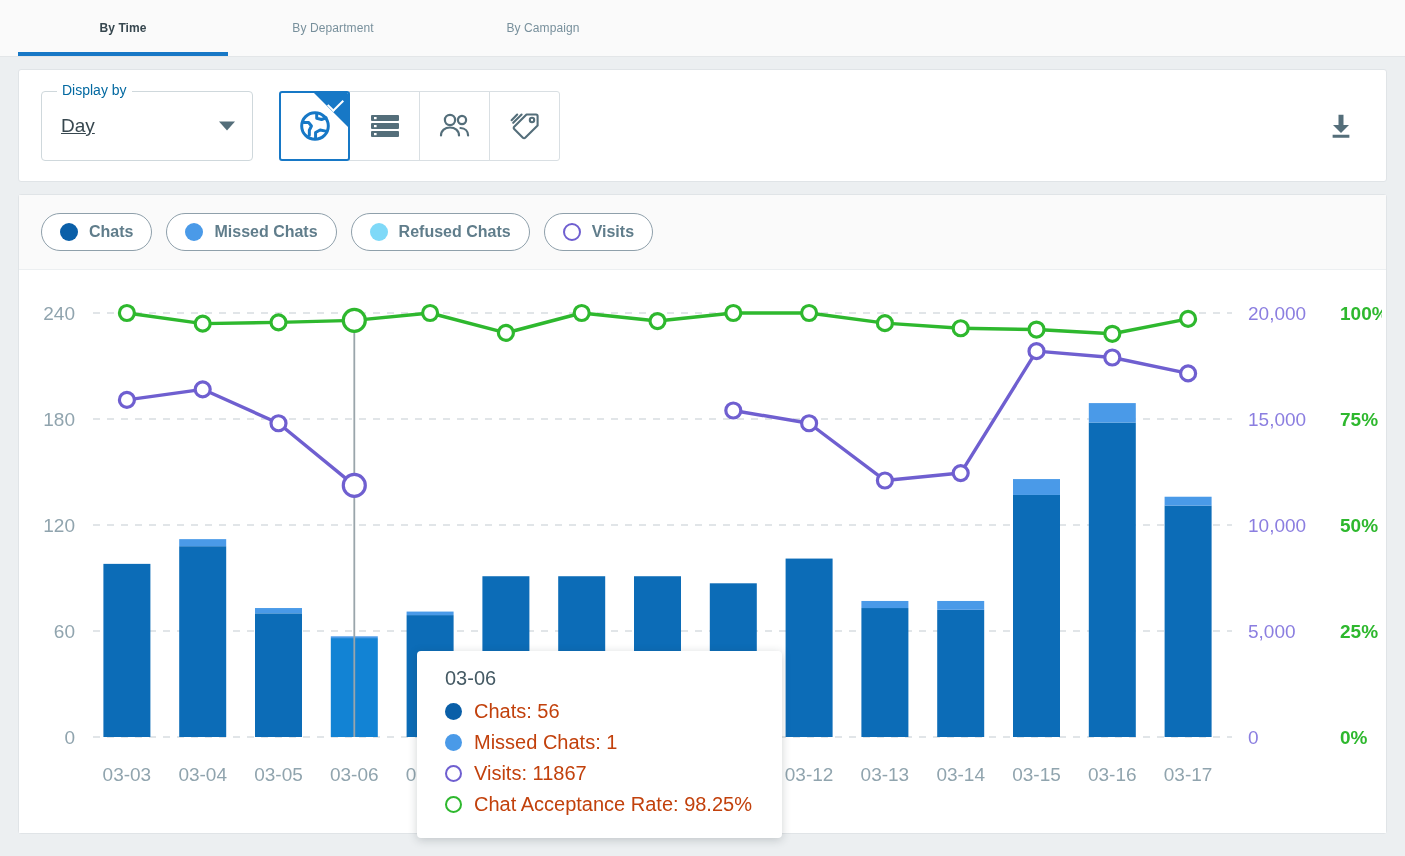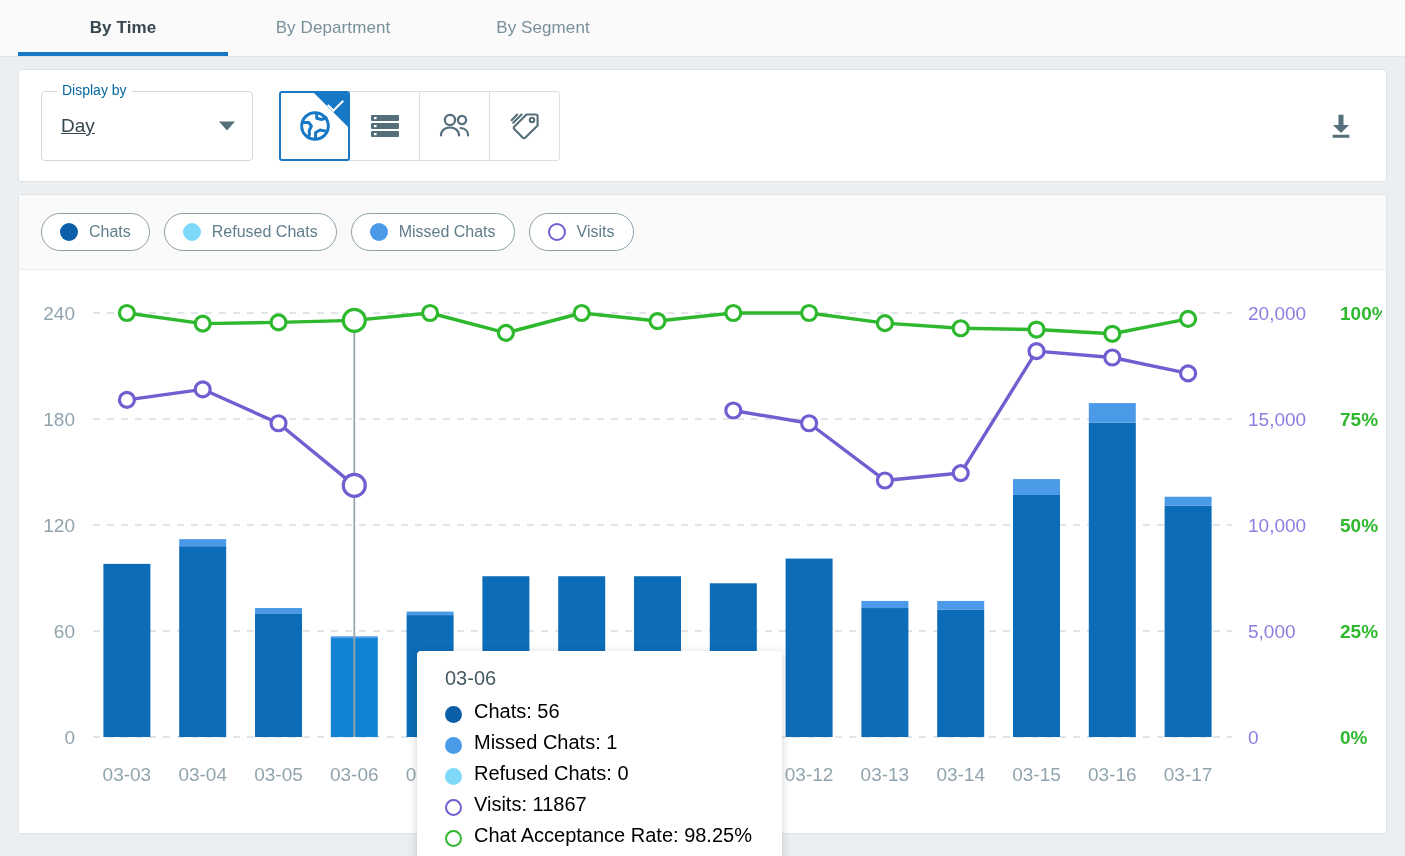--- a/index.html
+++ b/index.html
@@ -10,21 +10,21 @@
     font-family:"Liberation Sans","DejaVu Sans",sans-serif;
     -webkit-font-smoothing:antialiased;
   }
   .app{position:relative;width:1405px;height:856px;box-sizing:border-box;
        padding:0 18px 16px 18px;background:#eceff1;}
 
   
   .tabbar{position:relative;height:56px;background:#fafafa;display:flex;align-items:stretch;
           margin:0 -18px;padding:0 18px;border-bottom:1px solid #e3e6e8;}
   .tab{position:relative;display:flex;align-items:center;justify-content:center;
-       font-size:17px;color:#78909c;letter-spacing:.1px;padding:0 30px;cursor:pointer;
+       font-size:12px;color:#78909c;letter-spacing:.1px;padding:0 30px;cursor:pointer;
        min-width:150px;}
   .tab.active{color:#37474f;font-weight:bold;}
   .tab.active:after{content:"";position:absolute;left:0;right:0;bottom:0;height:4px;background:#1778c6;}
 
   
   .card{background:#fff;border:1px solid #e0e4e7;border-radius:3px;}
   .toolbar-card{margin-top:12px;height:113px;display:flex;align-items:center;
                 padding:0 22px 0 22px;box-sizing:border-box;}
 
   
@@ -50,55 +50,55 @@
                 border-top:34px solid #1778c6;border-left:34px solid transparent;}
   .corner-check .tick{position:absolute;top:-28px;left:-20px;width:13px;height:7px;
                       border-left:2.4px solid #fff;border-bottom:2.4px solid #fff;
                       transform:rotate(-45deg);}
   .dl-btn{margin-left:auto;width:46px;height:46px;display:flex;align-items:center;justify-content:center;
           cursor:pointer;}
 
   
   .chart-card{margin-top:12px;height:640px;box-sizing:border-box;display:flex;flex-direction:column;}
   .legend{height:75px;background:#fafafa;border-bottom:1px solid #eceff1;
-          display:flex;align-items:center;padding:0 22px;box-sizing:border-box;}
+          display:flex;align-items:center;padding:0 22px;box-sizing:border-box;font-weight:bold;}
   .chip{display:flex;align-items:center;height:36px;border:1px solid #8fa0ab;border-radius:20px;
         padding:0 18px;margin-right:14px;background:#fff;cursor:pointer;}
   .chip .dot{width:18px;height:18px;border-radius:50%;margin-right:11px;flex:none;}
   .chip .ring{width:18px;height:18px;border-radius:50%;margin-right:11px;flex:none;
               box-sizing:border-box;border:2.5px solid #000;background:transparent;}
   .chip .lbl{font-size:16px;color:#607d8b;white-space:nowrap;}
 
   .plot{position:relative;flex:1;background:#fff;}
   .plot svg{position:absolute;left:0;top:0;}
 
   
   .tooltip{position:absolute;left:398px;top:381px;width:365px;background:#fff;
            border-radius:4px;box-shadow:0 2px 10px rgba(38,50,56,.22);
            padding:16px 0 18px 0;box-sizing:border-box;z-index:9;}
   .tt-title{font-size:20px;color:#455a64;padding:0 0 6px 28px;}
-  .tt-row{display:flex;align-items:flex-end;padding:4px 0 4px 28px;font-size:20px;color:#000000;}
+  .tt-row{display:flex;align-items:center;padding:4px 0 4px 28px;font-size:20px;color:#c2410c;}
   .tt-row .dot{width:17px;height:17px;border-radius:50%;margin-right:12px;flex:none;}
   .tt-row .ring{width:17px;height:17px;border-radius:50%;margin-right:12px;flex:none;
                 box-sizing:border-box;border:2.5px solid #000;}
 </style>
 </head>
 <body>
 
 <div class="app">
 
   <div class="tabbar">
     <div class="tab active">
       <span>By Time</span>
     </div>
     <div class="tab">
       <span>By Department</span>
     </div>
     <div class="tab">
-      <span>By Segment</span>
+      <span>By Campaign</span>
     </div>
   </div>
 
   <div class="card toolbar-card">
 
     <div class="select-wrap">
       <div class="select-box"></div>
       <div class="select-legend">Display by</div>
       <div class="select-value">Day</div>
       <div class="caret"></div>
@@ -158,26 +158,26 @@
   </div>
 
   <div class="card chart-card">
 
     <div class="legend" id="legend">
         <div class="chip">
           <span class="dot" style="background: rgb(10, 95, 168);"></span>
           <span class="lbl">Chats</span>
         </div>
         <div class="chip">
+          <span class="dot" style="background: rgb(74, 154, 232);"></span>
+          <span class="lbl">Missed Chats</span>
+        </div>
+        <div class="chip">
           <span class="dot" style="background: rgb(127, 217, 248);"></span>
           <span class="lbl">Refused Chats</span>
-        </div>
-        <div class="chip">
-          <span class="dot" style="background: rgb(74, 154, 232);"></span>
-          <span class="lbl">Missed Chats</span>
         </div>
         <div class="chip">
           <span class="ring" style="border-color: rgb(111, 95, 208);"></span>
           <span class="lbl">Visits</span>
         </div>
       </div>
 
     <div class="plot" id="plot">
       <svg id="chart-svg" width="1363" height="563">
           <line x1="74" y1="467" x2="1213" y2="467" stroke="#d7dde1" stroke-width="1.6" stroke-dasharray="7 7"></line>
@@ -296,24 +296,20 @@
         <div id="tt-rows">
             <div class="tt-row">
               <span class="dot" style="background: rgb(10, 95, 168);"></span>
               <span>Chats: 56</span>
             </div>
             <div class="tt-row">
               <span class="dot" style="background: rgb(74, 154, 232);"></span>
               <span>Missed Chats: 1</span>
             </div>
             <div class="tt-row">
-              <span class="dot" style="background: rgb(127, 217, 248);"></span>
-              <span>Refused Chats: 0</span>
-            </div>
-            <div class="tt-row">
               <span class="ring" style="border-color: rgb(111, 95, 208);"></span>
               <span>Visits: 11867</span>
             </div>
             <div class="tt-row">
               <span class="ring" style="border-color: rgb(46, 184, 46);"></span>
               <span>Chat Acceptance Rate: 98.25%</span>
             </div>
           </div>
       </div>
     </div>

